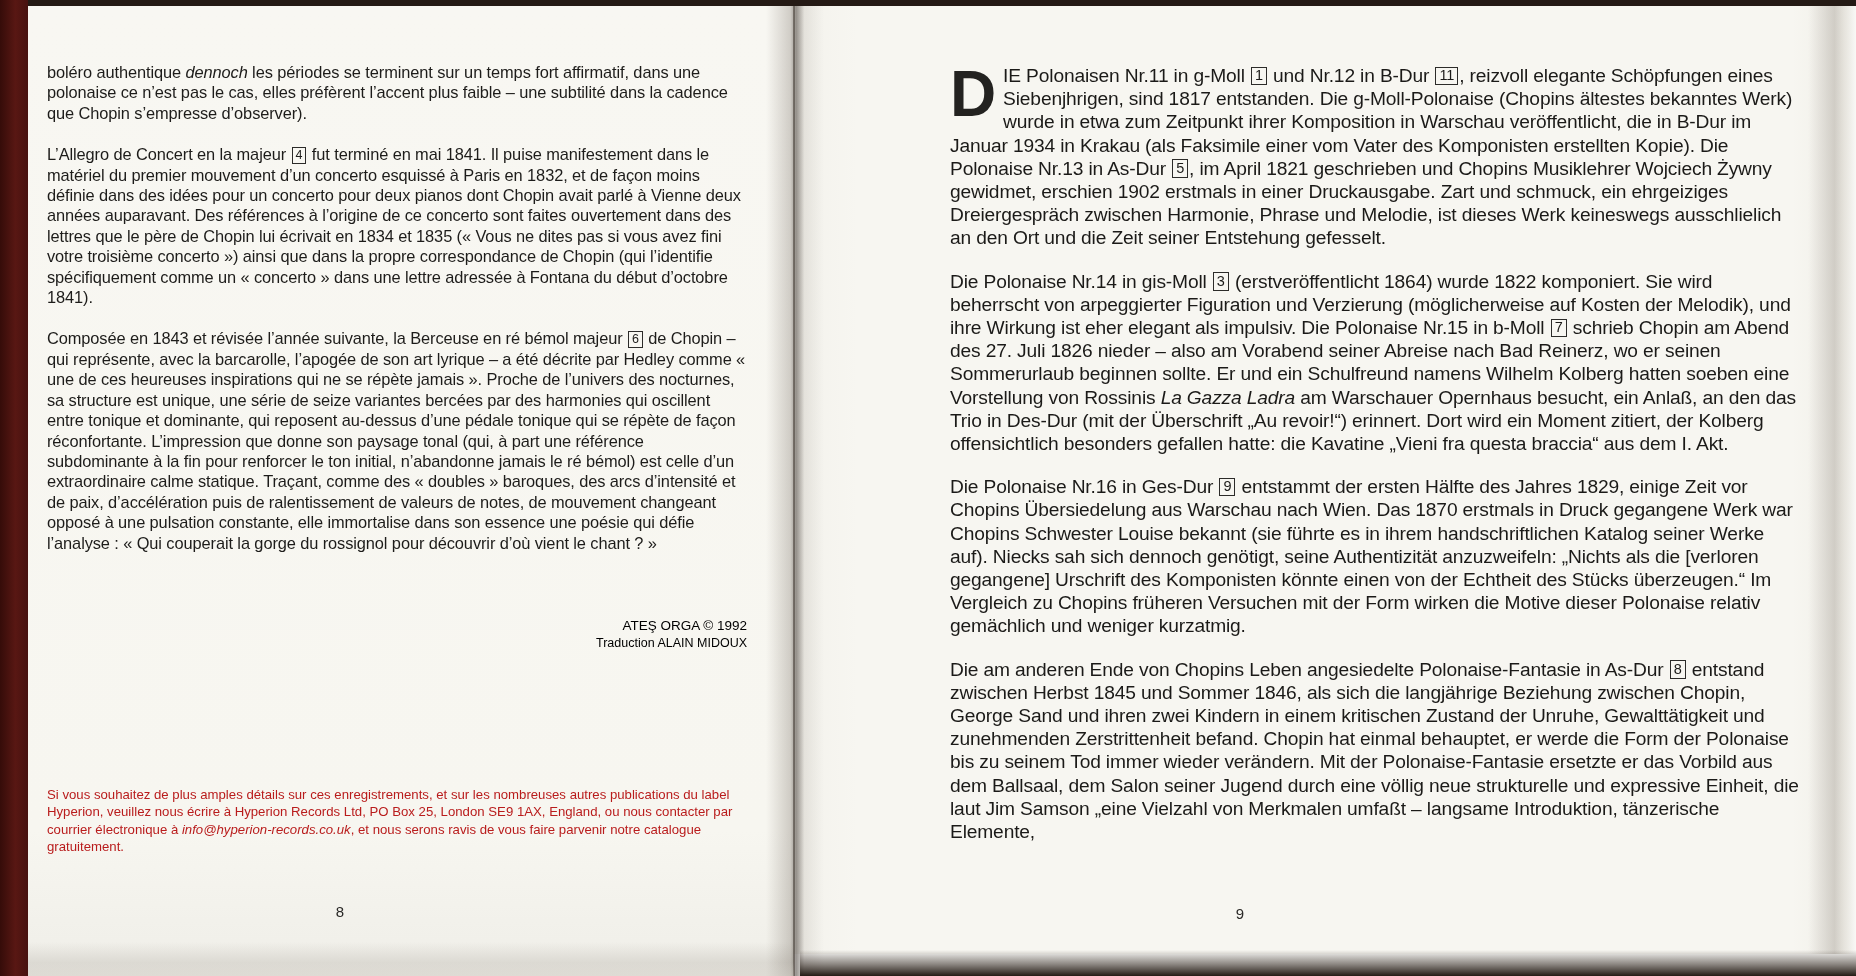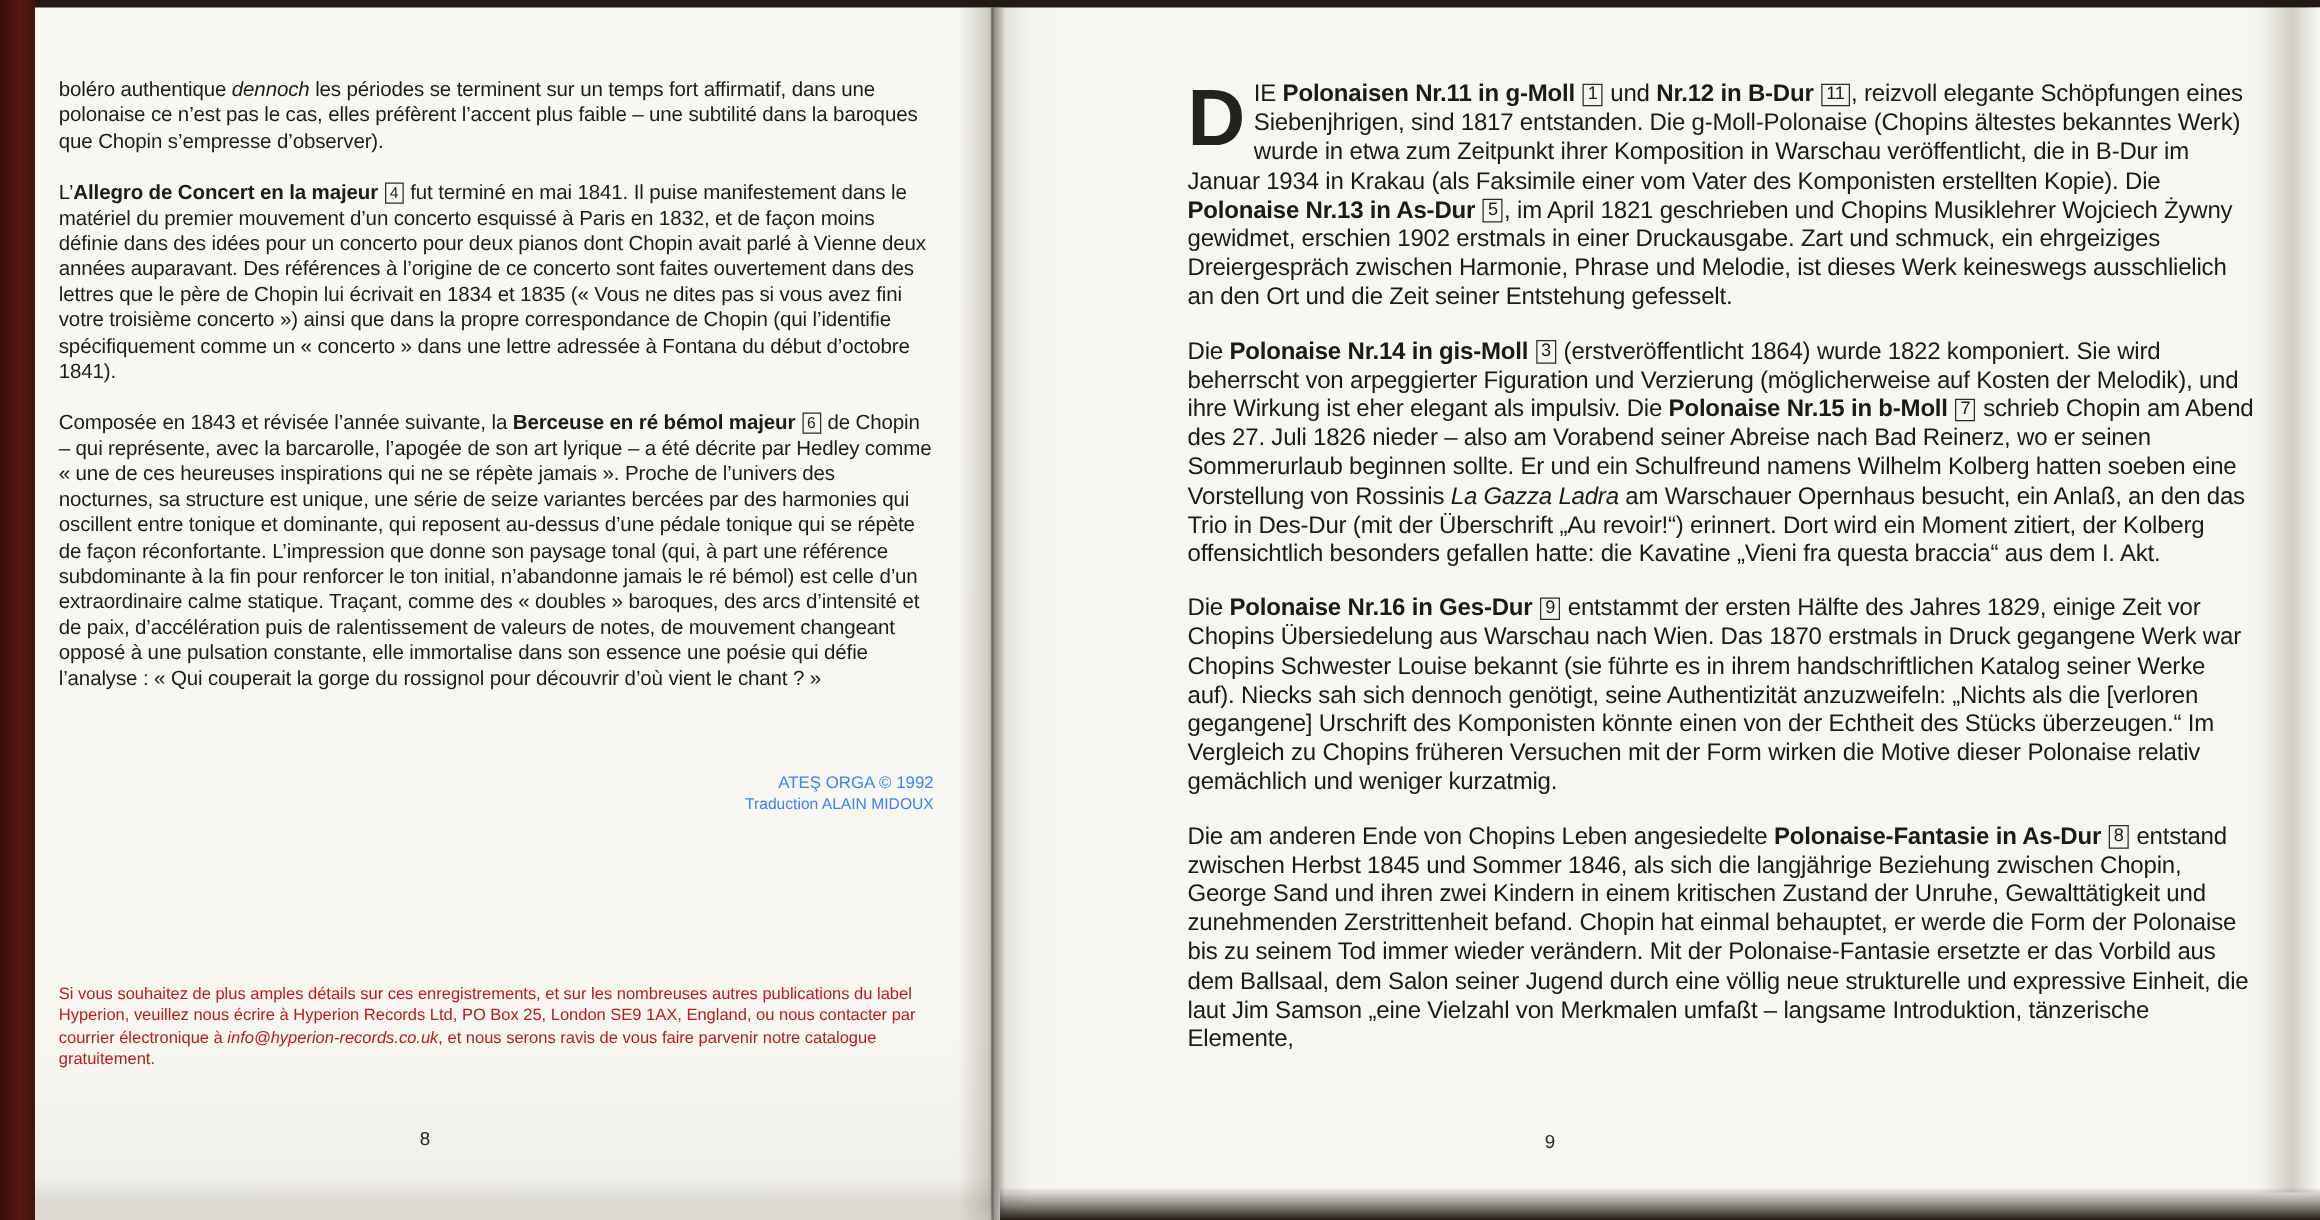--- a/index.html
+++ b/index.html
@@ -27,28 +27,28 @@
     background:linear-gradient(180deg,rgba(0,0,0,0) 0%,rgba(48,38,30,0.55) 55%,#241c15 100%);}
   .bottom-shadow-left{position:absolute;left:28px;width:766px;bottom:0;height:34px;
     background:linear-gradient(180deg,rgba(0,0,0,0) 0%,rgba(130,122,112,0.18) 60%,rgba(190,184,175,0.35) 100%);}
   
   .text-col{position:absolute;text-align:left;}
   .text-left{left:47px;top:62px;width:700px;font-size:16.4px;line-height:20.4px;letter-spacing:-0.1px;}
   .text-right{left:950px;top:64px;width:854px;font-size:19.2px;line-height:23.2px;letter-spacing:-0.15px;color:#1b1a18;}
   .para{margin:0;}
   .para + .para{margin-top:21px;}
   .text-right .para + .para{margin-top:20px;}
-  .para b{font-weight:bold;}
+  .para b{font-weight:normal;}
   .para i{font-style:italic;}
   .tracknum{display:inline-block;font-size:12.5px;line-height:13px;border:1.4px solid #2c2b29;
     padding:0.5px 3px 1px 3px;margin:0 1px;vertical-align:1.5px;font-weight:normal;font-style:normal;}
   .text-right .tracknum{font-size:14.5px;line-height:15px;vertical-align:2px;}
   .dropcap{float:left;font-weight:bold;font-size:64px;line-height:54px;padding:3px 7px 0 0;color:#232220;}
   
-  .credits{position:absolute;left:447px;top:617px;width:300px;text-align:right;color:#3b82f6;}
+  .credits{position:absolute;left:447px;top:617px;width:300px;text-align:right;color:#000000;}
   .credits-line1{font-size:13.5px;line-height:18px;}
   .credits-line2{font-size:12.5px;line-height:16px;}
   .footer{position:absolute;left:47px;top:786px;width:700px;font-size:13.2px;line-height:17.4px;
     color:#b91c1c;letter-spacing:0;}
   .footer .para + .para{margin-top:13px;}
   .pagenum{position:absolute;font-size:15px;color:#2a2927;width:80px;text-align:center;}
   .pagenum-left{left:300px;top:903px;}
   .pagenum-right{left:1200px;top:905px;}
 </style>
 </head>
@@ -58,21 +58,21 @@
 <div class="page page-right"></div>
 <div class="top-edge"></div>
 <div class="spine-strip"></div>
 <div class="gutter-shadow"></div>
 <div class="gutter-line"></div>
 <div class="right-edge-shadow"></div>
 <div class="bottom-shadow-right"></div>
 <div class="bottom-shadow-left"></div>
 
 <div class="text-col text-left">
-    <div class="para"><span>boléro authentique </span><i>dennoch</i><span> les périodes se terminent sur un temps fort affirmatif, dans une polonaise ce n’est pas le cas, elles préfèrent l’accent plus faible – une subtilité dans la baroques que Chopin s’empresse d’observer).</span></div>
+    <div class="para"><span>boléro authentique </span><i>dennoch</i><span> les périodes se terminent sur un temps fort affirmatif, dans une polonaise ce n’est pas le cas, elles préfèrent l’accent plus faible – une subtilité dans la cadence que Chopin s’empresse d’observer).</span></div>
     <div class="para"><span>L’</span><b>Allegro de Concert en la majeur</b><span> </span><span class="tracknum">4</span><span> fut terminé en mai 1841. Il puise manifestement dans le matériel du premier mouvement d’un concerto esquissé à Paris en 1832, et de façon moins définie dans des idées pour un concerto pour deux pianos dont Chopin avait parlé à Vienne deux années auparavant. Des références à l’origine de ce concerto sont faites ouvertement dans des lettres que le père de Chopin lui écrivait en 1834 et 1835 (« Vous ne dites pas si vous avez fini votre troisième concerto ») ainsi que dans la propre correspondance de Chopin (qui l’identifie spécifiquement comme un « concerto » dans une lettre adressée à Fontana du début d’octobre 1841).</span></div>
     <div class="para"><span>Composée en 1843 et révisée l’année suivante, la </span><b>Berceuse en ré bémol majeur</b><span> </span><span class="tracknum">6</span><span> de Chopin – qui représente, avec la barcarolle, l’apogée de son art lyrique – a été décrite par Hedley comme « une de ces heureuses inspirations qui ne se répète jamais ». Proche de l’univers des nocturnes, sa structure est unique, une série de seize variantes bercées par des harmonies qui oscillent entre tonique et dominante, qui reposent au-dessus d’une pédale tonique qui se répète de façon réconfortante. L’impression que donne son paysage tonal (qui, à part une référence subdominante à la fin pour renforcer le ton initial, n’abandonne jamais le ré bémol) est celle d’un extraordinaire calme statique. Traçant, comme des « doubles » baroques, des arcs d’intensité et de paix, d’accélération puis de ralentissement de valeurs de notes, de mouvement changeant opposé à une pulsation constante, elle immortalise dans son essence une poésie qui défie l’analyse : « Qui couperait la gorge du rossignol pour découvrir d’où vient le chant ? »</span></div>
   </div>
 
 <div class="credits">
   <div class="credits-line1">ATEŞ ORGA © 1992</div>
   <div class="credits-line2">Traduction ALAIN MIDOUX</div>
 </div>
 
 <div class="footer">

